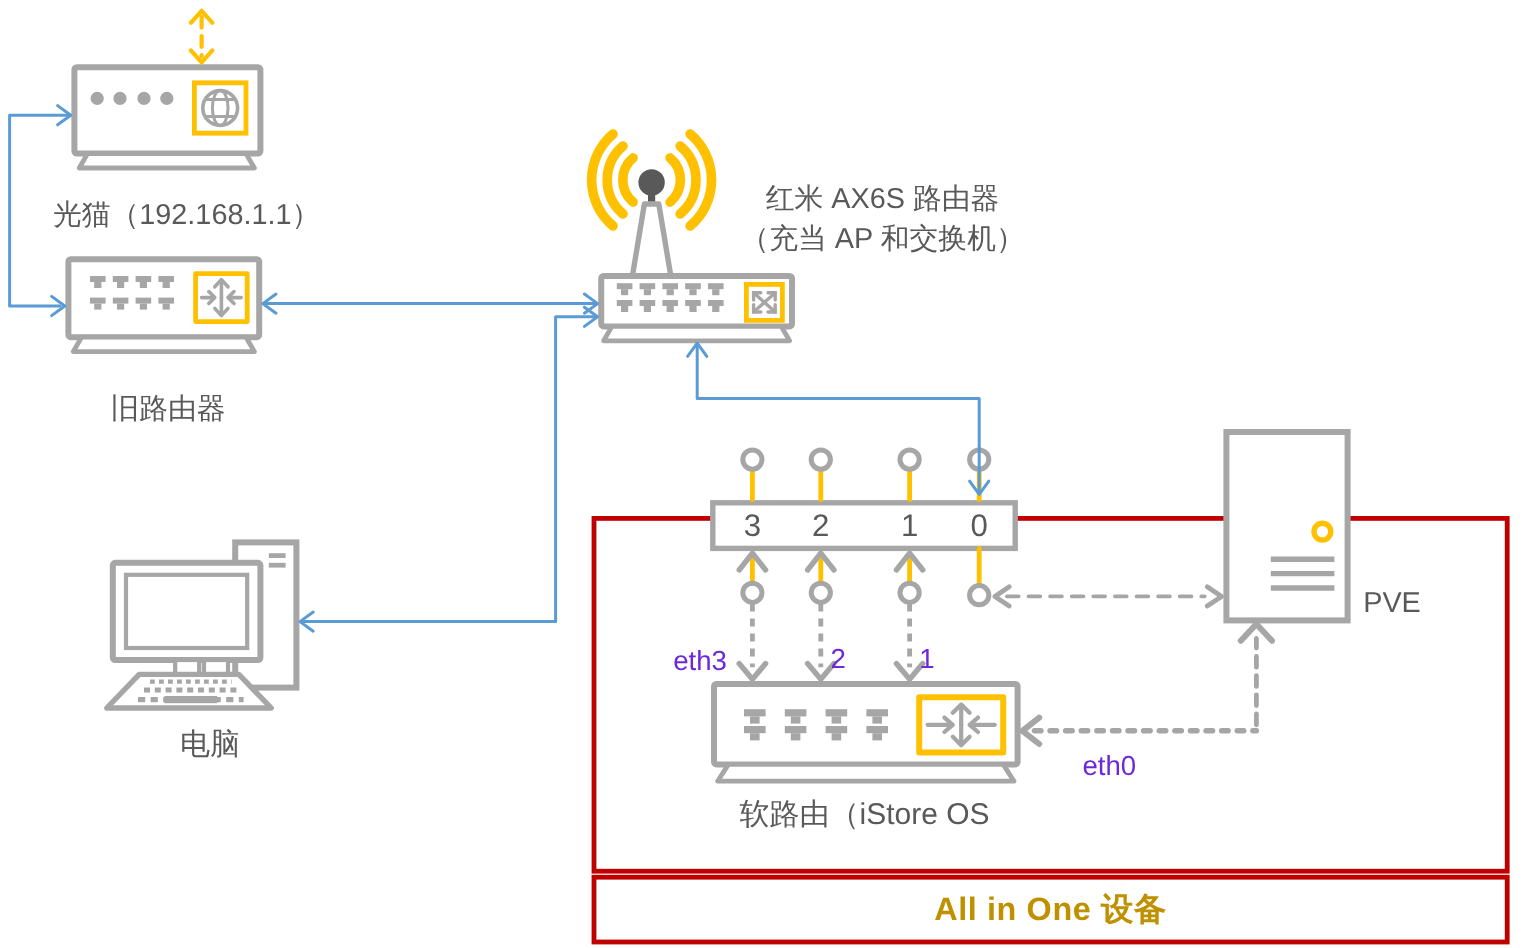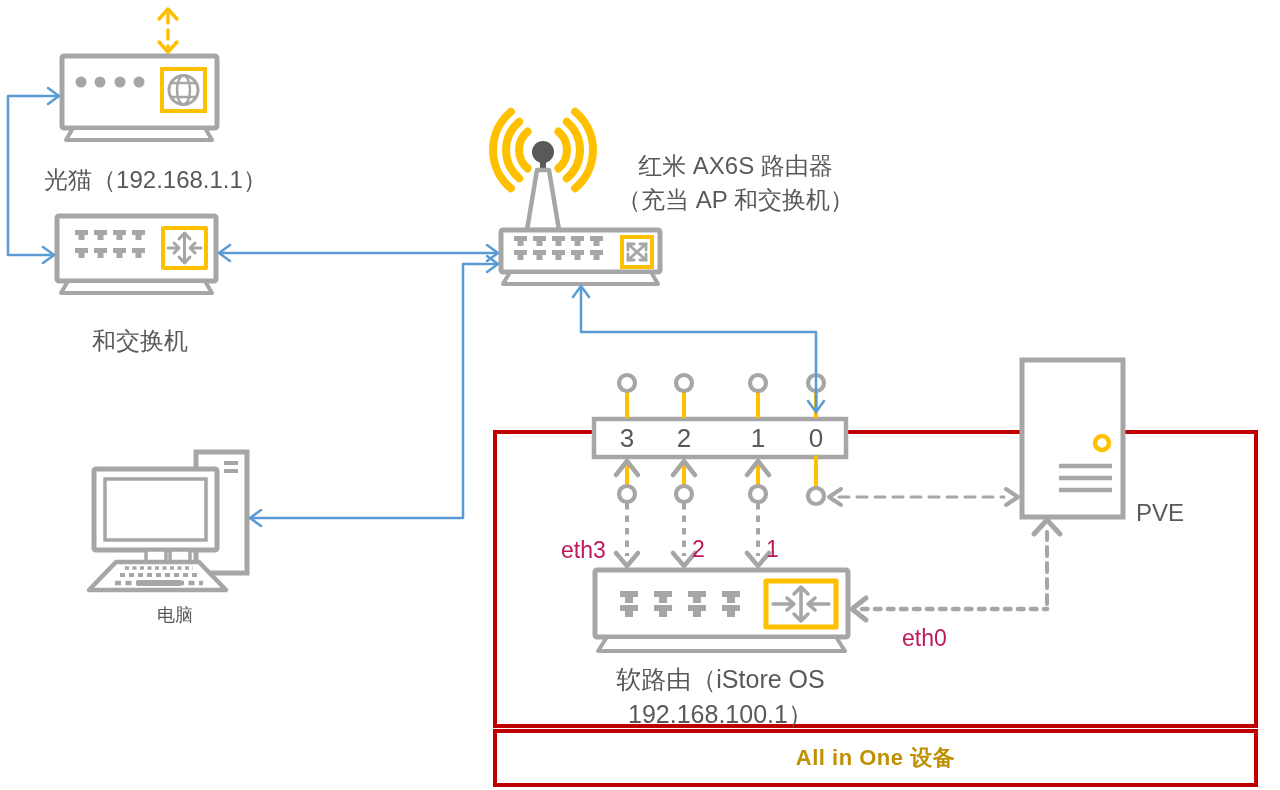--- a/index.html
+++ b/index.html
@@ -10,25 +10,25 @@
   }
   .canvas svg{position:absolute;left:0;top:0;}
   .lbl{
     position:absolute;color:#595959;font-size:24px;line-height:1.45;
     text-align:center;white-space:nowrap;
   }
   .lbl .line{white-space:nowrap;}
   .port-num{
     position:absolute;width:30px;text-align:center;color:#595959;font-size:26px;
   }
-  .eth-lbl{position:absolute;color:#be185d;font-size:23px;white-space:nowrap;}
+  .eth-lbl{position:absolute;color:#6d28d9;font-size:23px;white-space:nowrap;}
   .footer-lbl{
     position:absolute;left:495px;top:731px;width:761px;height:54px;
     display:flex;align-items:center;justify-content:center;
-    color:#BF9000;font-size:22px;font-weight:600;letter-spacing:0.5px;
+    color:#BF9000;font-size:27px;font-weight:600;letter-spacing:0.5px;
   }
 </style>
 </head>
 <body>
 
 <div class="canvas">
 
 <svg width="1280" height="790" viewBox="0 0 1280 790">
   <defs>
     <g id="rj">
@@ -278,44 +278,43 @@
       <path d="M 581,289 V 332 H 816 V 409"></path>
       <polyline points="573,297 581,286 589,297"></polyline>
       <polyline points="808,401 816,412 824,401"></polyline>
     </g>
   </g>
 </svg>
 
 <div class="lbl" style="left:38px;top:163px;width:235px;">光猫（192.168.1.1）</div>
 
 <div class="lbl" style="left:30px;top:322px;width:220px;line-height:37px;">
-  <div class="line">和交换机</div>
-</div>
-
-<div class="lbl" style="left:120px;top:602px;width:110px;font-size:18px;">电脑</div>
+  <div class="line">旧路由器</div>
+</div>
+
+<div class="lbl" style="left:120px;top:602px;width:110px;font-size:25px;">电脑</div>
 
 <div class="lbl" style="left:598px;top:149px;width:275px;line-height:34px;">
   <div class="line">红米 AX6S 路由器</div>
   <div class="line">（充当 AP 和交换机）</div>
 </div>
 
 <div class="port-num" style="left:612px;top:423px;">3</div>
 <div class="port-num" style="left:669px;top:423px;">2</div>
 <div class="port-num" style="left:743px;top:423px;">1</div>
 <div class="port-num" style="left:801px;top:423px;">0</div>
 
 <div class="eth-lbl" style="left:561px;top:537px;">eth3</div>
 <div class="eth-lbl" style="left:692px;top:536px;">2</div>
 <div class="eth-lbl" style="left:766px;top:536px;">1</div>
 <div class="eth-lbl" style="left:902px;top:625px;">eth0</div>
 
 <div class="lbl" style="left:593px;top:662px;width:255px;font-size:25px;line-height:35px;">
   <div class="line">软路由（iStore OS</div>
-  <div class="line">192.168.100.1）</div>
-</div>
-
-<div class="lbl" style="left:1055px;top:496px;width:210px;line-height:34px;">
+</div>
+
+<div class="lbl" style="left:1055px;top:486px;width:210px;line-height:34px;">
   <div class="line">PVE</div>
 </div>
 
 <div class="footer-lbl">All in One 设备</div>
 
 </div>
 
 </body></html>

